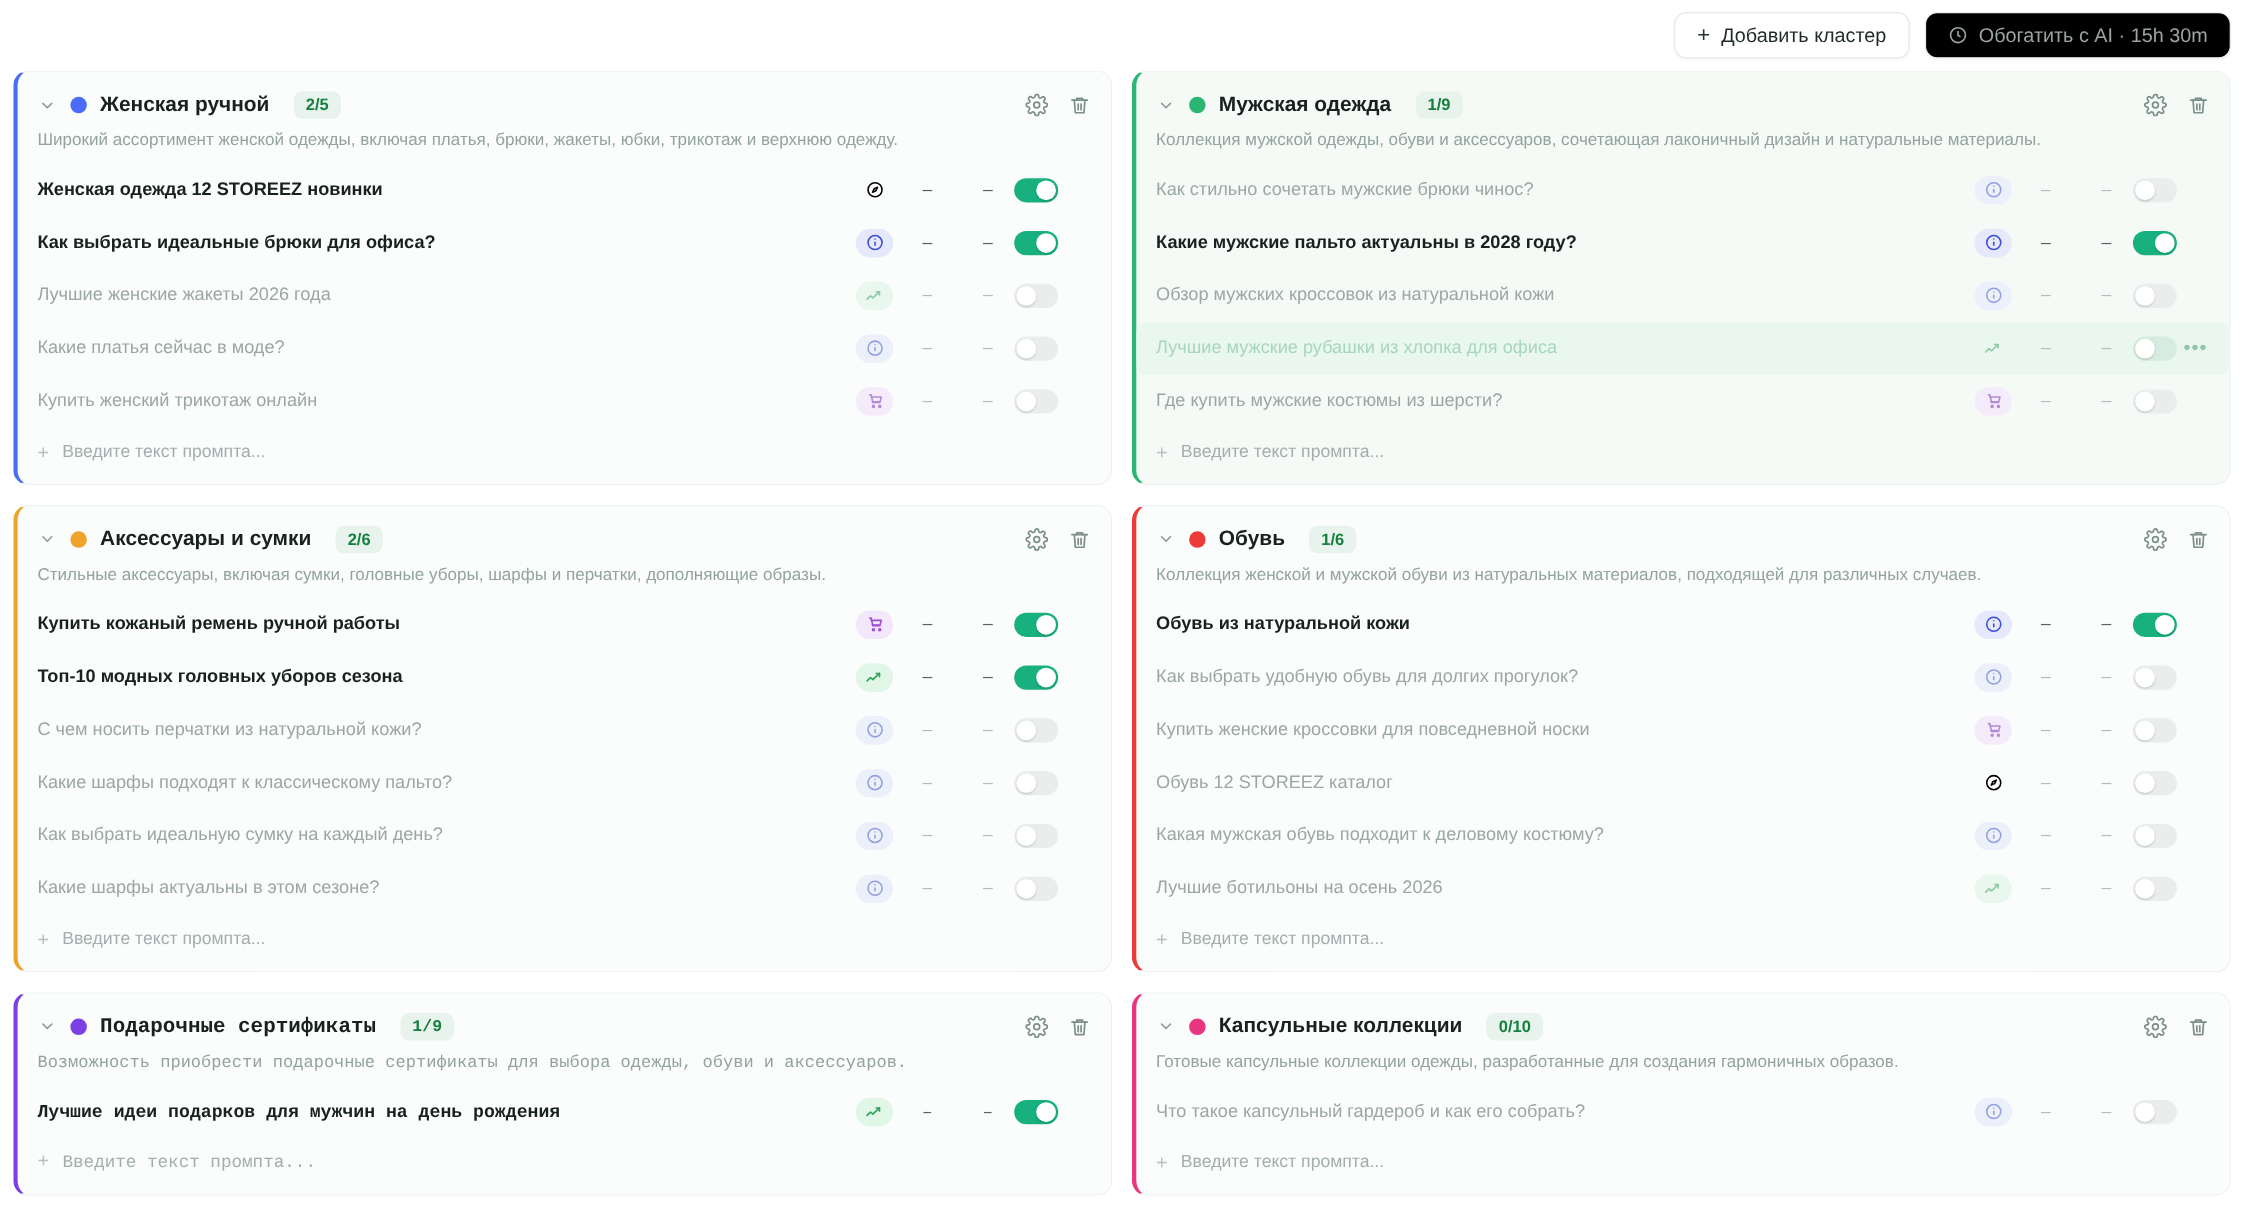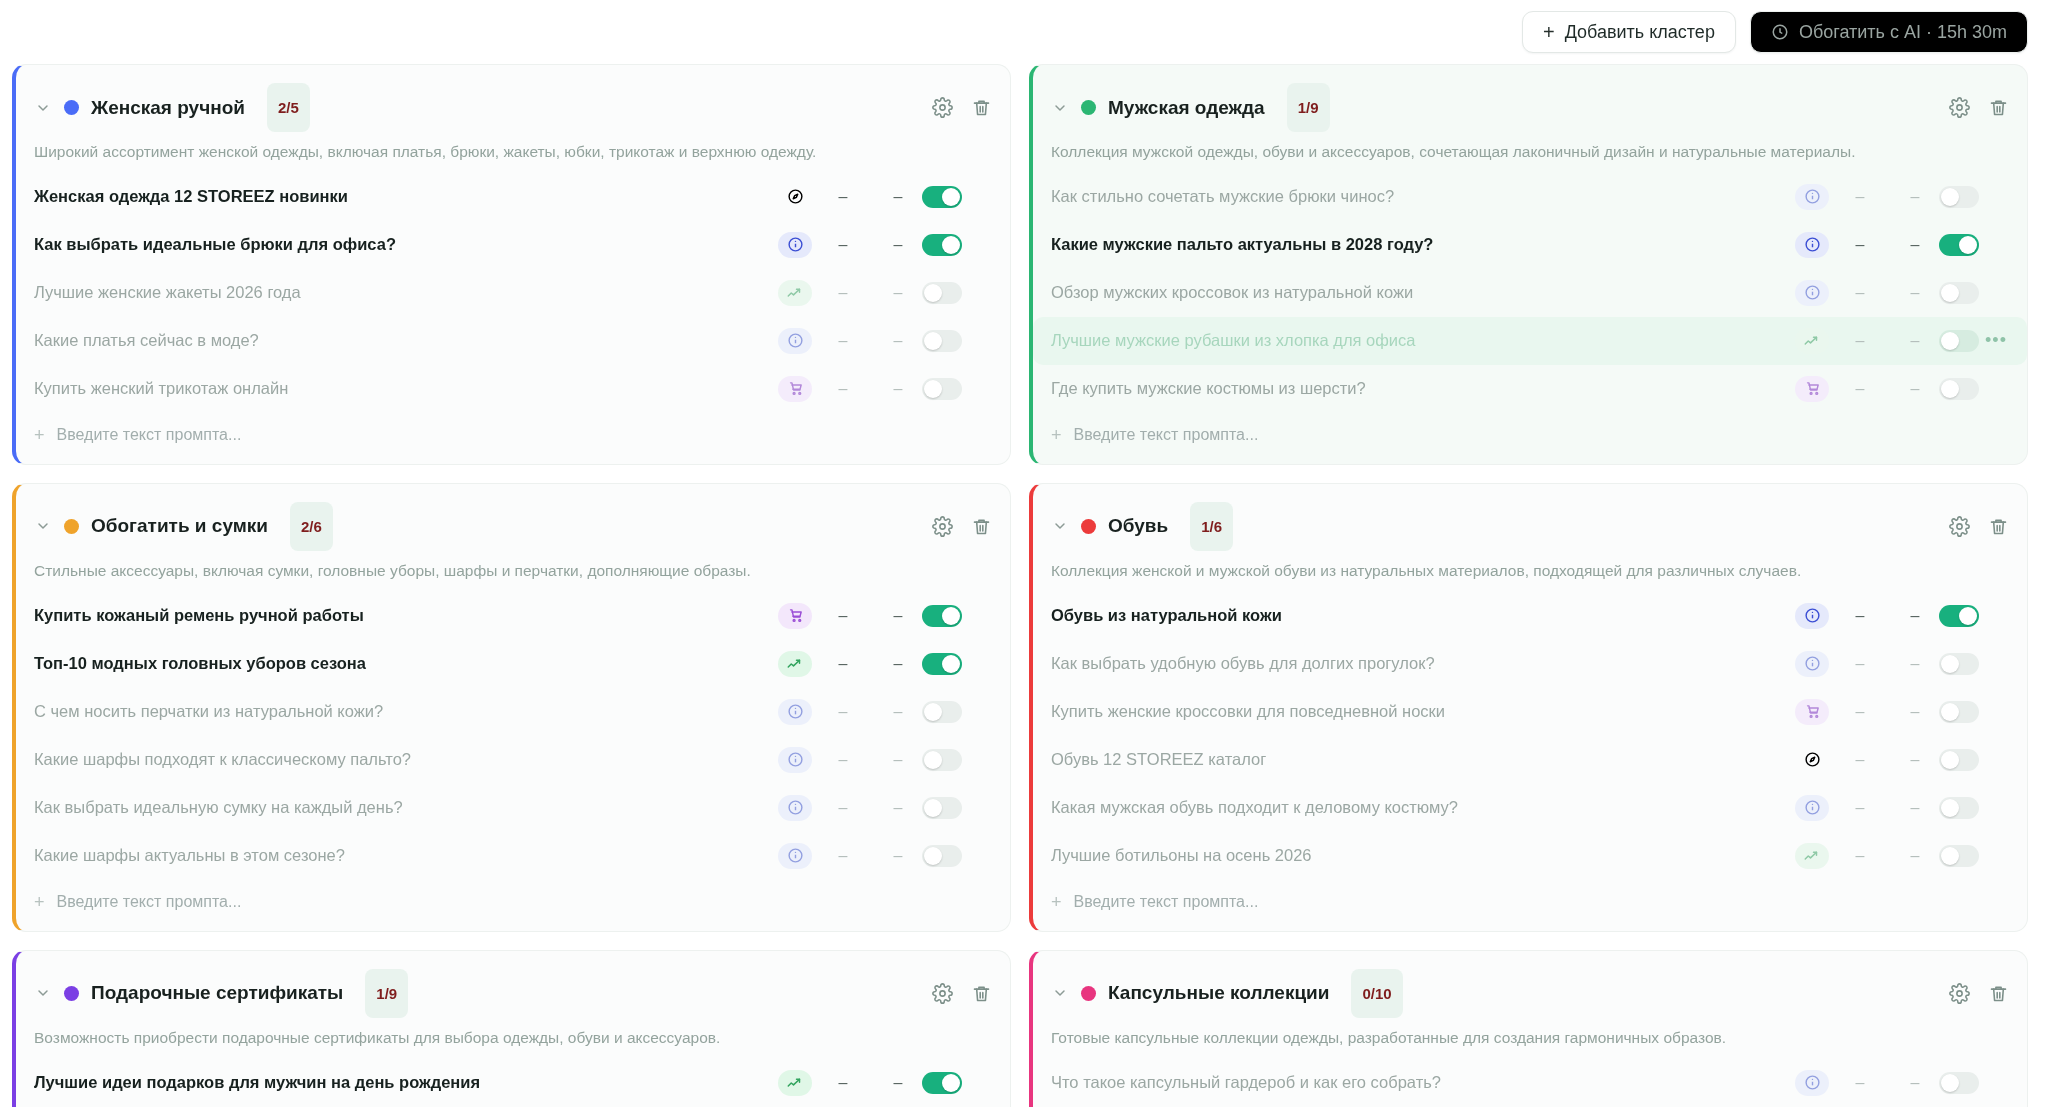--- a/index.html
+++ b/index.html
@@ -66,24 +66,24 @@
   .chev {
     color:#8d9b96; font-size: 16px; line-height:1;
     width: 18px; display:flex; align-items:center; justify-content:center;
   }
   .dot { width: 15px; height: 15px; border-radius: 50%; flex: none; }
   .card-title {
     font-size: 19px; font-weight: 700; color: #18211f; white-space: nowrap;
   }
   .count {
     margin-left: 10px;
-    font-size: 15px; font-weight: 700; color: #7f1d1d;
+    font-size: 15px; font-weight: 700; color: #15803d;
     background: #e9f3ee;
     border-radius: 8px;
-    padding: 16px 11px;
+    padding: 4px 11px;
     white-space: nowrap;
   }
   .head-actions {
     margin-left: auto; display:flex; align-items:center; gap: 18px;
     color:#7c8f89;
   }
   .head-actions span { display:flex; }
 
   .card-desc {
     padding: 10px 18px 6px 18px;
@@ -412,21 +412,21 @@
         </div>
       </div>
       <div class="card theme-white" style="border-left-color: rgb(239, 163, 43);">
         <div class="card-head">
           <span class="chev">
             <svg width="16" height="16" viewBox="0 0 24 24" fill="none" stroke="currentColor" stroke-width="2.2" stroke-linecap="round" stroke-linejoin="round">
               <path d="M6 9l6 6 6-6"></path>
             </svg>
           </span>
           <span class="dot" style="background:#efa32b"></span>
-          <span class="card-title">Обогатить и сумки</span>
+          <span class="card-title">Аксессуары и сумки</span>
           <span class="count">2/6</span>
           <span class="head-actions">
             <span>
               <svg width="21" height="21" viewBox="0 0 24 24" fill="none" stroke="currentColor" stroke-width="1.8" stroke-linecap="round" stroke-linejoin="round">
                 <circle cx="12" cy="12" r="3"></circle>
                 <path d="M19.4 15a1.7 1.7 0 0 0 .3 1.9l.1.1a2 2 0 1 1-2.8 2.8l-.1-.1a1.7 1.7 0 0 0-1.9-.3 1.7 1.7 0 0 0-1 1.5V21a2 2 0 1 1-4 0v-.1a1.7 1.7 0 0 0-1.1-1.6 1.7 1.7 0 0 0-1.9.4l-.1.1a2 2 0 1 1-2.8-2.8l.1-.1a1.7 1.7 0 0 0 .3-1.9 1.7 1.7 0 0 0-1.5-1H3a2 2 0 1 1 0-4h.1a1.7 1.7 0 0 0 1.6-1.1 1.7 1.7 0 0 0-.4-1.9l-.1-.1a2 2 0 1 1 2.8-2.8l.1.1a1.7 1.7 0 0 0 1.9.3H9a1.7 1.7 0 0 0 1-1.5V3a2 2 0 1 1 4 0v.1a1.7 1.7 0 0 0 1 1.5 1.7 1.7 0 0 0 1.9-.3l.1-.1a2 2 0 1 1 2.8 2.8l-.1.1a1.7 1.7 0 0 0-.3 1.9V9a1.7 1.7 0 0 0 1.5 1H21a2 2 0 1 1 0 4h-.1a1.7 1.7 0 0 0-1.5 1z"></path>
               </svg>
             </span>
             <span>
               <svg width="21" height="21" viewBox="0 0 24 24" fill="none" stroke="currentColor" stroke-width="1.8" stroke-linecap="round" stroke-linejoin="round">
@@ -665,21 +665,21 @@
               <span class="knob"></span>
             </span>
             <span class="more empty">•••</span>
           </div>
         </div>
         <div class="prompt">
           <span class="plus">+</span>
           <span>Введите текст промпта...</span>
         </div>
       </div>
-      <div class="card theme-white" style="border-left-color: rgb(123, 63, 228);">
+      <div class="card theme-white" style="border-left-color: rgb(123, 63, 228); font-family: Liberation Mono, monospace;">
         <div class="card-head">
           <span class="chev">
             <svg width="16" height="16" viewBox="0 0 24 24" fill="none" stroke="currentColor" stroke-width="2.2" stroke-linecap="round" stroke-linejoin="round">
               <path d="M6 9l6 6 6-6"></path>
             </svg>
           </span>
           <span class="dot" style="background:#7b3fe4"></span>
           <span class="card-title">Подарочные сертификаты</span>
           <span class="count">1/9</span>
           <span class="head-actions">

